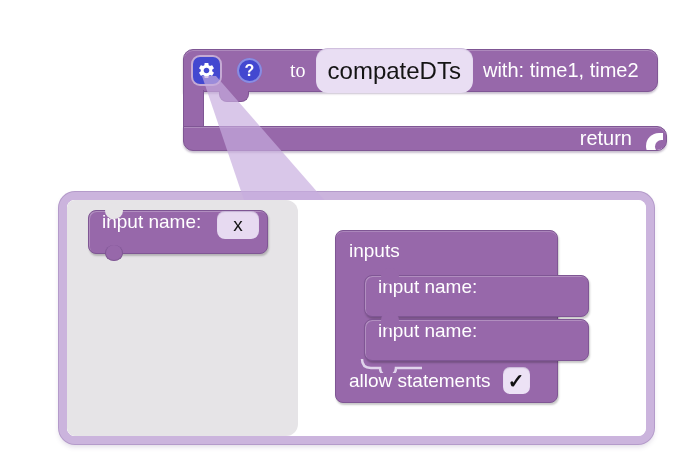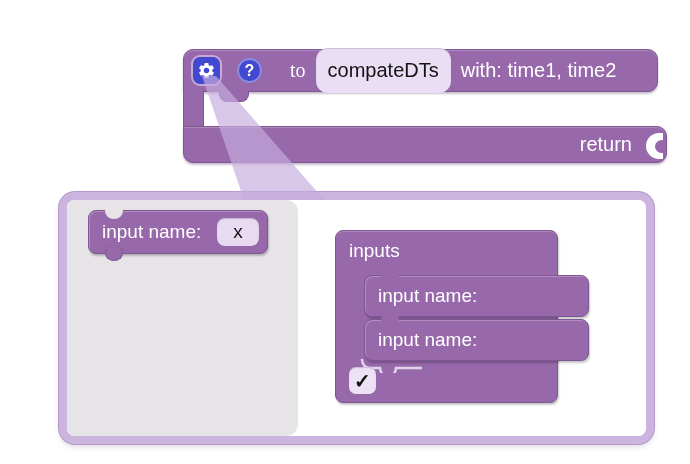--- a/index.html
+++ b/index.html
@@ -15,59 +15,59 @@
     border:1px solid #7f5694;
     box-shadow:0 2px 2px rgba(80,50,100,.30), inset 0 1px 0 rgba(255,255,255,.22);
     box-sizing:border-box;
   }
   .hat-top{left:183px;top:49px;width:475px;height:43px;border-radius:10px 10px 10px 0;
     display:flex;align-items:center;z-index:1;}
   .hat-tab{left:219px;top:91px;width:28px;height:10px;background:#9768aa;
     border:1px solid #7f5694;border-top:none;border-radius:0 0 8px 8px;z-index:1;}
   .hat-spine{left:183px;top:90px;width:21px;height:38px;background:#9768aa;
     border-left:1px solid #7f5694;border-right:1px solid #7f5694;box-sizing:border-box;z-index:1;}
-  .hat-return{left:183px;top:126px;width:484px;height:37px;border-radius:0 10px 10px 10px;
-    display:flex;align-items:center;justify-content:flex-end;overflow:hidden;z-index:1;}
+  .hat-return{left:183px;top:126px;width:484px;height:25px;border-radius:0 10px 10px 10px;
+    display:flex;align-items:flex-start;justify-content:flex-end;overflow:hidden;z-index:1;}
   .hat-return .lbl{margin-right:34px;}
   .socket-cut{position:absolute;right:3px;top:6px;width:17px;height:26px;background:#fff;
     border-radius:13px 0 0 13px;}
   .socket-tab{position:absolute;right:0;top:13px;width:11px;height:13px;background:#9768aa;
     border-radius:7px 0 0 7px;}
   .lbl{color:#fff;font-size:20px;white-space:nowrap;}
 
   .icon-btn{width:27px;height:27px;border-radius:7px;background:#4348d0;flex:0 0 auto;
     display:flex;align-items:center;justify-content:center;cursor:pointer;
     box-shadow:0 0 0 2px rgba(235,224,245,.55);}
   .icon-btn.round{border-radius:50%;width:25px;height:25px;
     box-shadow:inset 0 0 0 2px rgba(255,255,255,.38);}
   .help-q{color:#fff;font-size:16px;font-weight:bold;}
 
   .name-pill{
-    background:#e9def3;color:#141414;font-size:20px;height:29px;padding:8px 12px;
+    background:#e9def3;color:#141414;font-size:24px;height:29px;padding:8px 12px;
     border-radius:12px;display:flex;align-items:center;cursor:text;
     box-shadow:inset 0 1px 1px rgba(120,90,150,.25);
   }
 
   
   .beam{left:196px;top:76px;width:134px;height:130px;z-index:2;
     background:rgba(199,172,222,.68);
     clip-path:polygon(6px 0px,20px 0px,130px 126px,50px 130px);}
 
   
   .popup{left:59px;top:192px;width:595px;height:252px;box-sizing:border-box;
     background:#fff;border:8px solid #cbb4dd;border-radius:16px;
     box-shadow:0 0 0 1px #b49bca, 0 3px 5px rgba(90,60,120,.18);}
   .popup-inner{position:relative;width:579px;height:236px;z-index:3;background:#fff;border-radius:8px;}
   .flyout-panel{left:0;top:0;width:231px;height:236px;background:#e6e4e7;
     border-radius:8px 12px 12px 8px;}
 
   .mblock{
     background:#9768aa;border:1px solid #7f5694;border-radius:8px;box-sizing:border-box;
     box-shadow:1px 2px 2px rgba(0,0,0,.22), inset 1px 1px 0 rgba(255,255,255,.25);
-    display:flex;align-items:center;cursor:grab;
+    display:flex;align-items:flex-start;cursor:grab;
   }
   .mblock .lbl{font-size:19px;margin-left:13px;}
   .small-pill{
     background:#e7daf1;color:#141414;font-size:19px;height:28px;min-width:26px;
     padding:0 8px;border-radius:8px;display:flex;align-items:center;justify-content:center;
     margin-left:auto;margin-right:8px;cursor:text;
     box-shadow:inset 0 1px 1px rgba(120,90,150,.3);
   }
   .notch{position:absolute;left:16px;top:-8px;width:18px;height:16px;border-radius:50%;}
   .bump{position:absolute;left:16px;bottom:-8px;width:18px;height:16px;border-radius:50%;
@@ -143,20 +143,21 @@
       <div class="mblock stack-item i1">
         <span class="notch" style="background:#9768aa;"></span>
         <span class="lbl">input name:</span>
       </div>
 
       <svg class="slot-end" width="64" height="14">
         <path d="M2 0 Q2 9 11 9 H20 A8 8 0 0 0 36 9 H62" fill="none" stroke="#e0d4ec" stroke-width="2.5"></path>
       </svg>
 
       <div class="allow-row">
+        <span class="lbl">allow statements</span>
         <div class="checkbox">
           <span class="checkmark">✓</span>
         </div>
       </div>
     </div>
 
   </div>
 </div>
 
 </body></html>

